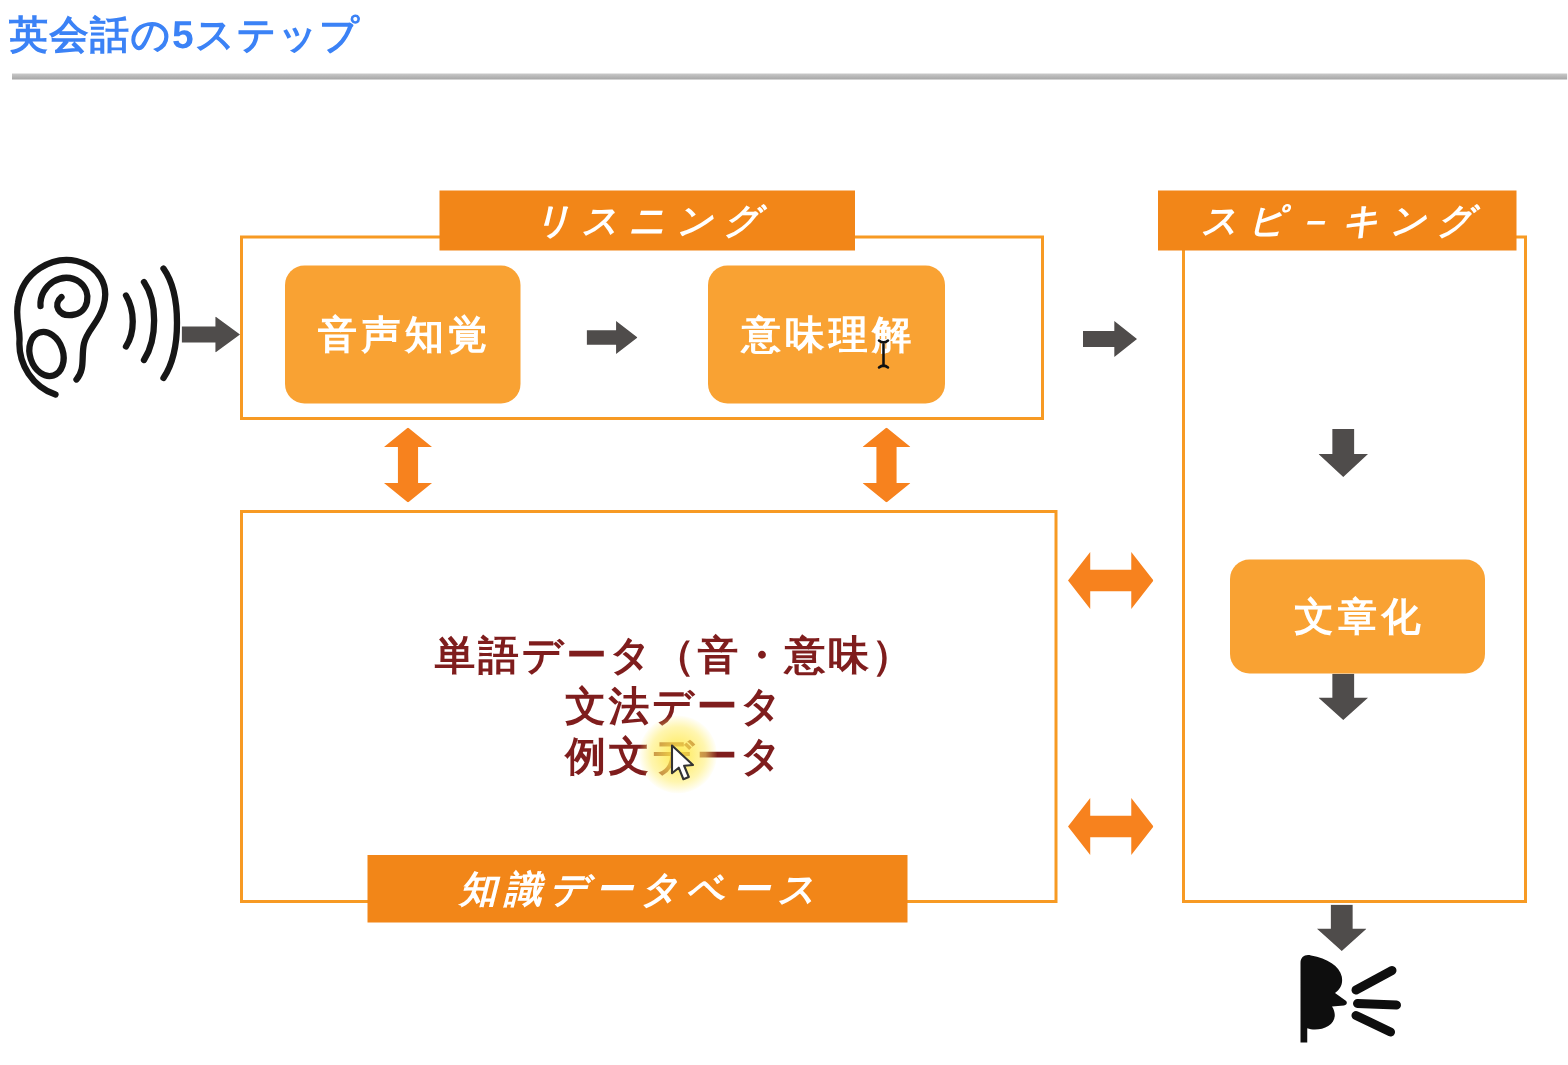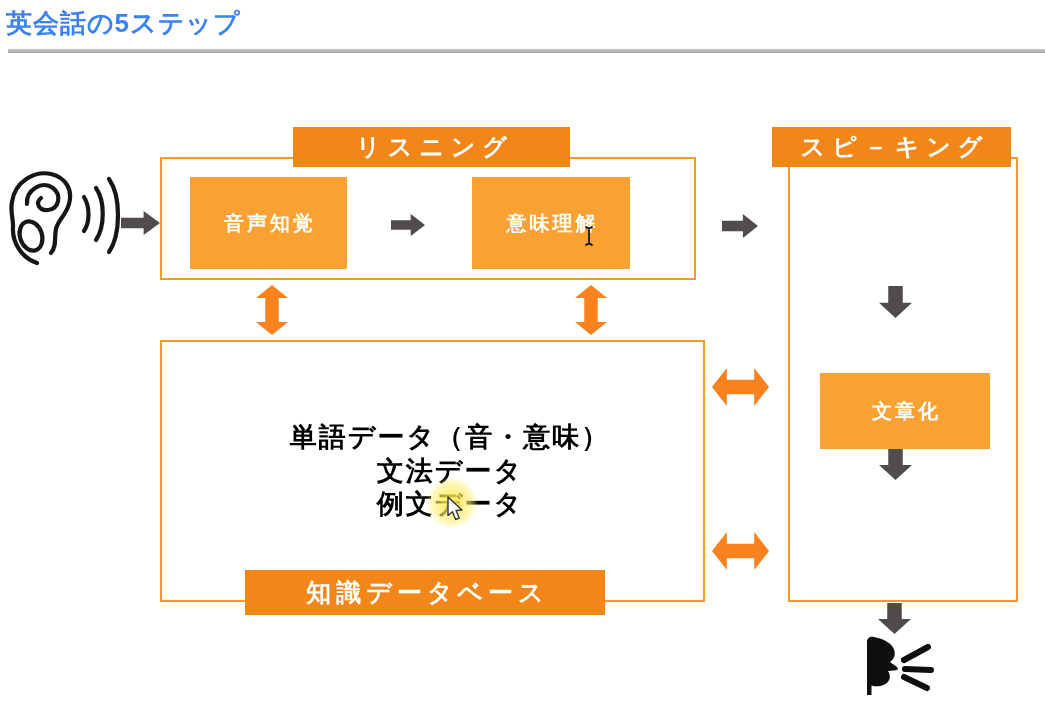--- a/index.html
+++ b/index.html
@@ -10,28 +10,28 @@
   .page-title { left:6px; top:6px; font-size:26px; font-weight:bold; color:#3b82f6; letter-spacing:1px;text-align:center; }
   .title-rule { left:8px; top:49px; width:1037px; height:4px; background:linear-gradient(#c9c9c9,#a6a6a6); }
 
   .wbox { background:#ffffff; border:2px solid #f79a23; }
   .listening-box { left:160px; top:157px; width:536px; height:123px; }
   .speaking-box  { left:788px; top:157px; width:230px; height:445px; }
   .kb-box        { left:160px; top:340px; width:545px; height:262px; }
 
   .header-box { background:#f28618; color:#ffffff; font-weight:bold; font-size:24px;
                 display:flex; align-items:center; justify-content:center;
-                letter-spacing:7px; text-indent:7px; z-index:3; }
+                letter-spacing:7px; text-indent:7px; z-index:3;font-style:italic; }
   .listening-header { left:293px; top:127px; width:277px; height:40px; }
   .speaking-header  { left:772px; top:127px; width:239px; height:40px; }
   .kb-label         { left:245px; top:570px; width:360px; height:45px; font-size:25px; letter-spacing:5px; text-indent:5px; }
 
-  .obox { background:#f9a233; color:#ffffff; font-weight:bold; font-size:20px;
+  .obox { background:#f9a233; color:#ffffff; font-weight:bold; font-size:26px;
           display:flex; align-items:center; justify-content:center;
-          letter-spacing:3px; text-indent:3px; z-index:2; }
+          letter-spacing:3px; text-indent:3px; z-index:2;border-radius:13px; }
   .step-onsei   { left:190px; top:177px; width:157px; height:92px; }
   .step-imi     { left:472px; top:177px; width:158px; height:92px; }
   .step-gainen  { left:820px; top:178px; width:171px; height:94px; }
   .step-bunsho  { left:820px; top:341px; width:170px; height:76px;margin-top:32px; }
   .step-onseika { left:819px; top:499px; width:170px; height:94px; }
 
   .garrow { background:#4f4c4b; }
   .oarrow { background:#f7821e; }
   .arrow-right  { clip-path:polygon(0% 28%, 58% 28%, 58% 0%, 100% 50%, 58% 100%, 58% 72%, 0% 72%); }
   .arrow-down   { clip-path:polygon(28% 0%, 72% 0%, 72% 52%, 100% 52%, 50% 100%, 0% 52%, 28% 52%); }
@@ -42,21 +42,21 @@
   .a-mid      { left:391px; top:214px; width:34px; height:22px; }
   .a-ls-sp    { left:722px; top:214px; width:36px; height:24px; }
   .a-sp1      { left:879px; top:286px; width:33px; height:32px; }
   .a-sp2      { left:879px; top:449px; width:33px; height:31px; }
   .a-sp3      { left:878px; top:603px; width:33px; height:31px; }
   .a-kb1      { left:256px; top:285px; width:32px; height:50px; }
   .a-kb2      { left:575px; top:285px; width:32px; height:50px; }
   .a-kbsp1    { left:712px; top:368px; width:57px; height:38px; }
   .a-kbsp2    { left:712px; top:532px; width:57px; height:38px; }
 
-  .kb-text { left:170px; top:421px; width:560px; text-align:center; color:#000000;
+  .kb-text { left:170px; top:421px; width:560px; text-align:center; color:#7f1d1d;
              font-size:27px; font-weight:bold; letter-spacing:2px; line-height:33.5px; }
 
   .ear-svg     { left:8px;  top:170px; }
   .speaker-svg { left:858px; top:633px; }
   .ibeam-svg   { left:583px; top:225px; z-index:4; }
   .cursor-svg  { left:445px; top:496px; z-index:6; }
   .cursor-glow { left:426px; top:477px; width:52px; height:52px; border-radius:50%; z-index:5;
                  background:radial-gradient(circle, rgba(255,232,70,0.95) 0%, rgba(255,238,110,0.55) 50%, rgba(255,244,150,0) 72%); }
 </style>
 </head>

